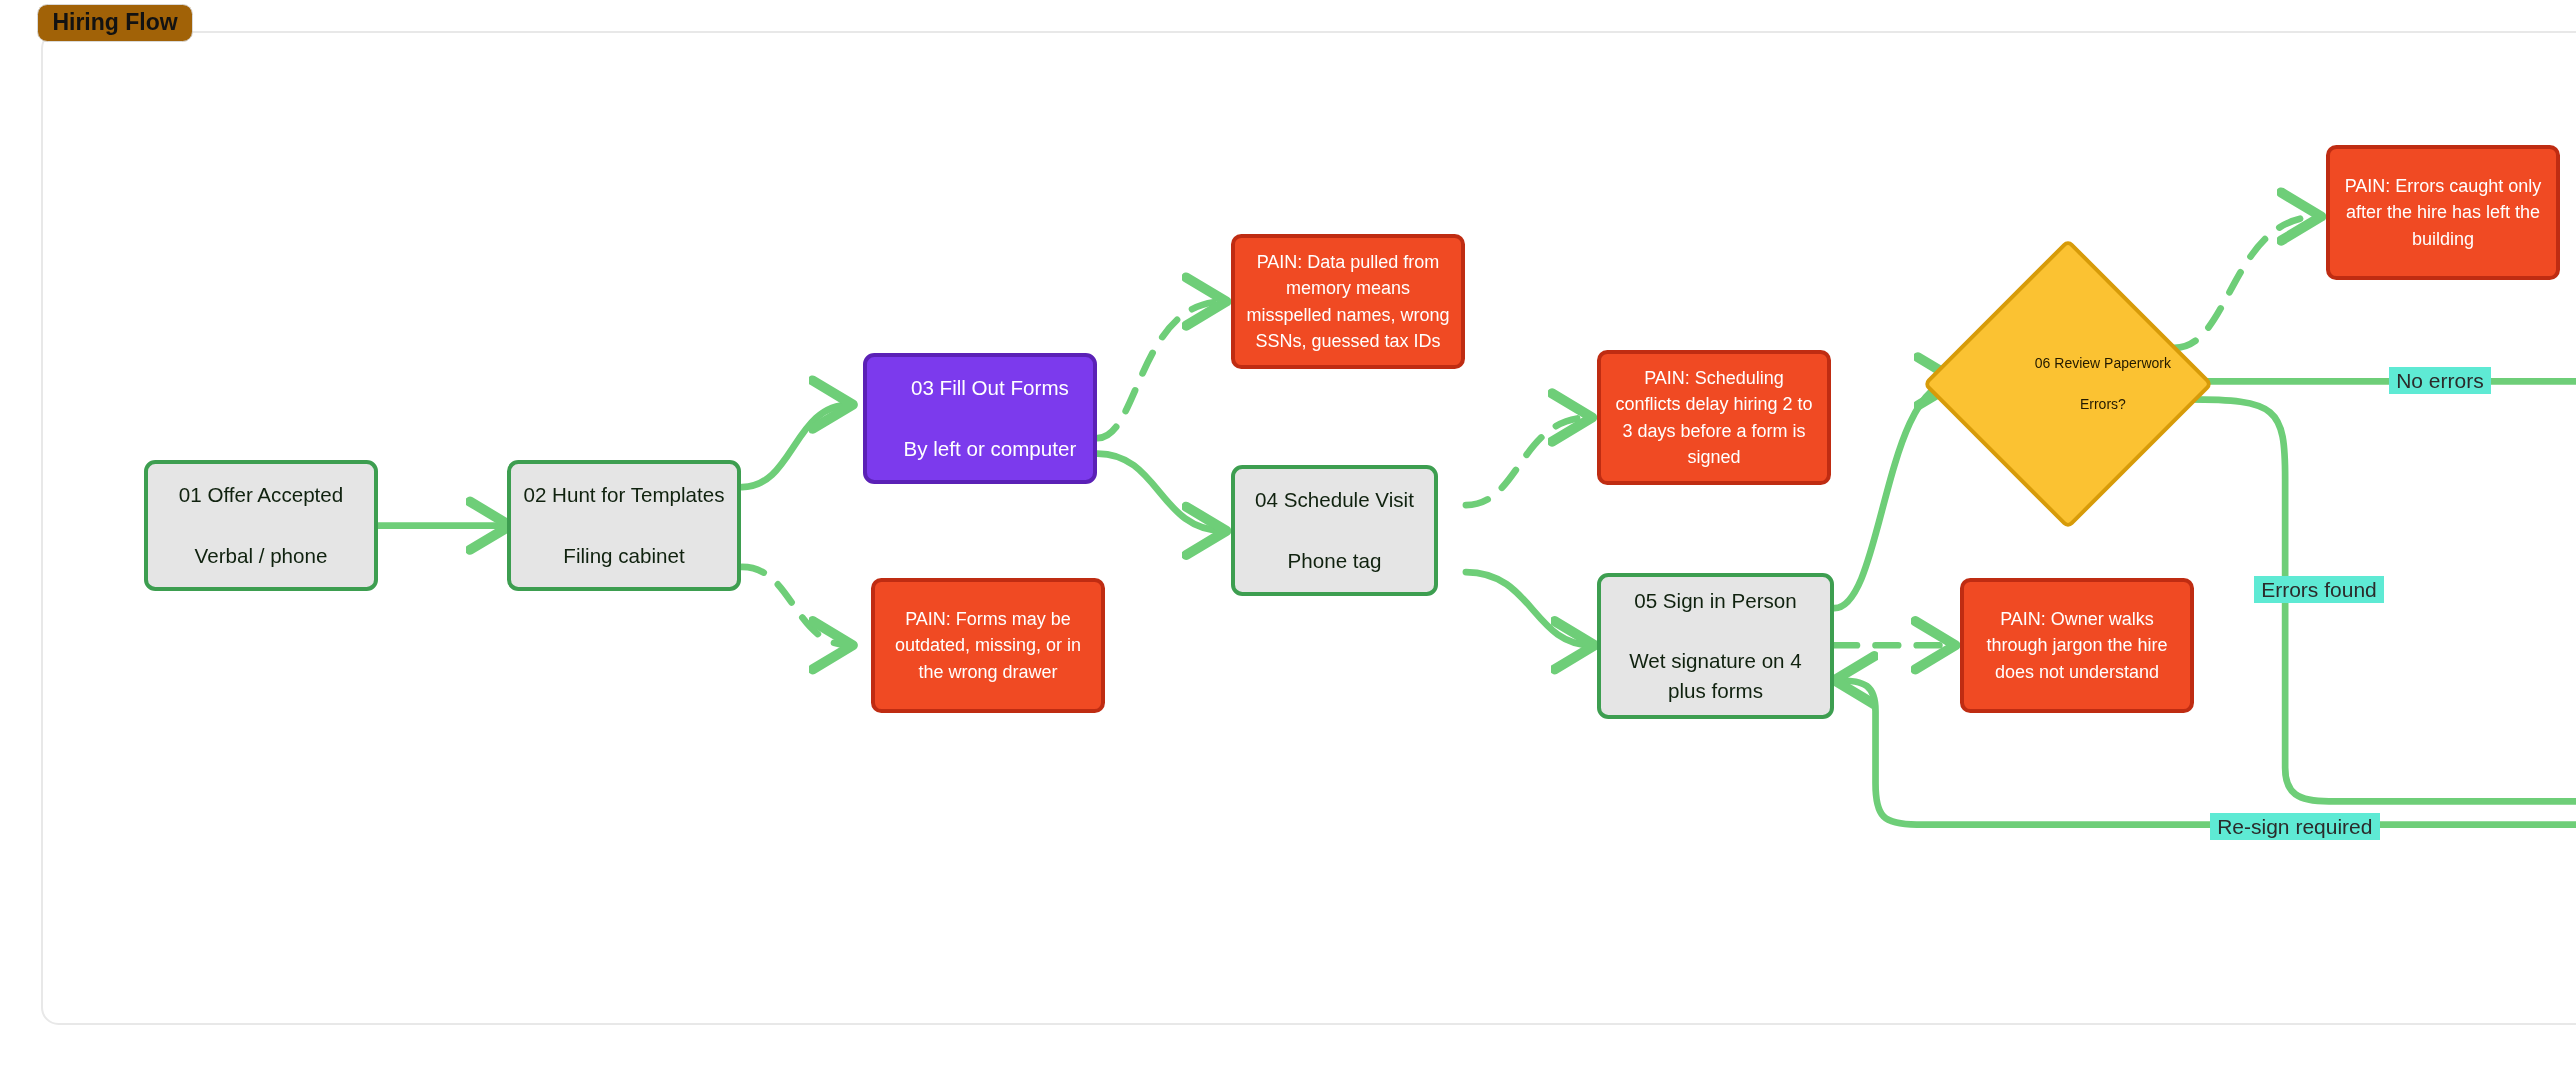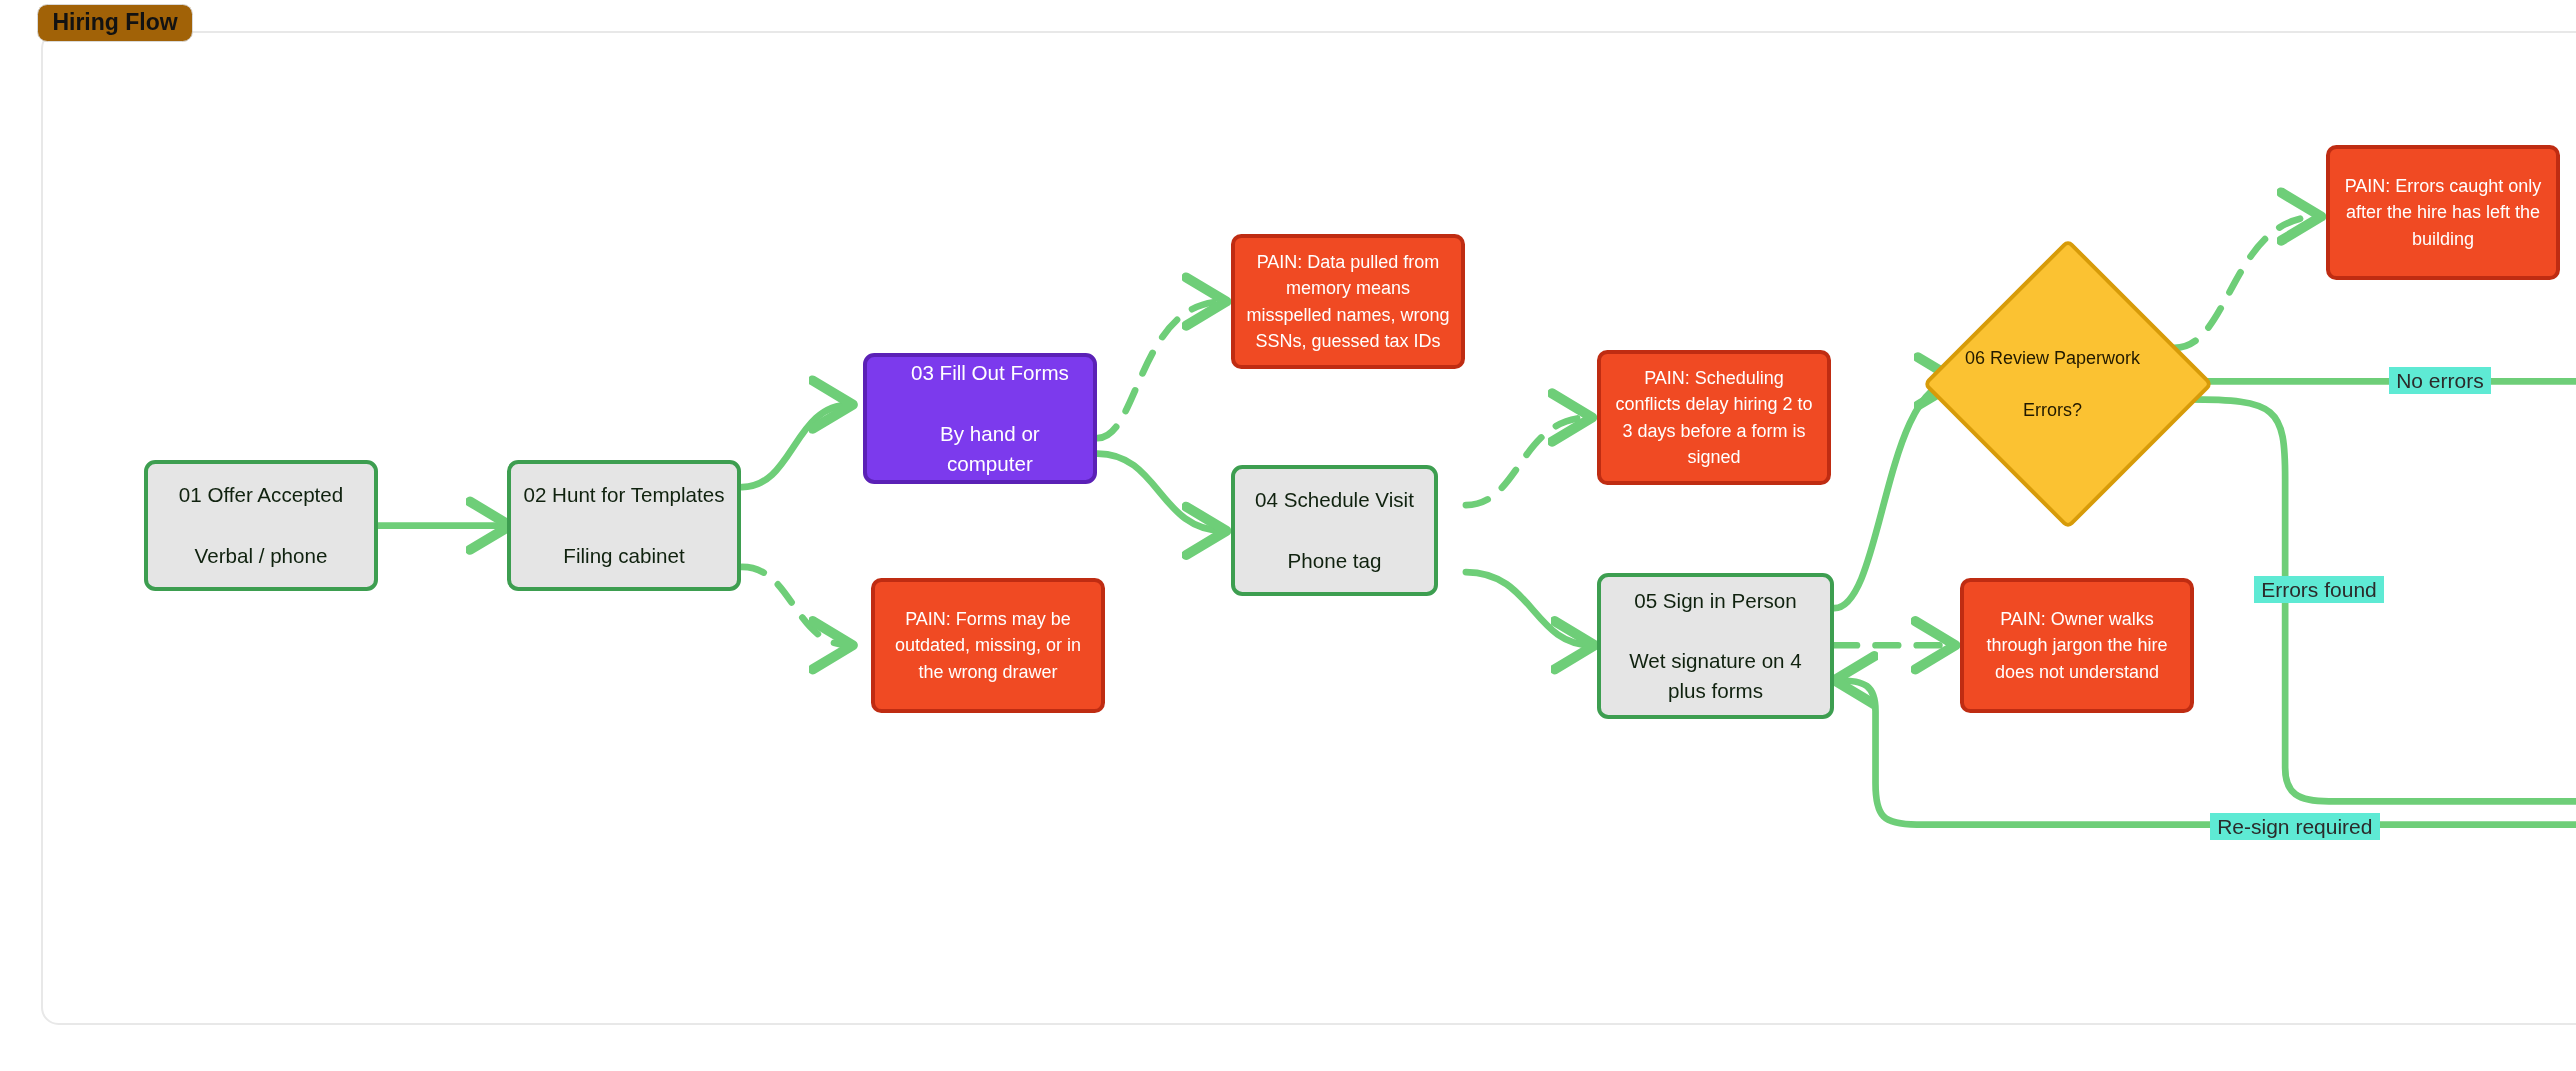--- a/index.html
+++ b/index.html
@@ -67,24 +67,24 @@
   .node-pain{
     background:#f04a23;
     border:4.6px solid #bf2c12;
     color:#ffffff;
     font-size:18px;
     border-radius:10.3px;
   }
   
   .node-decision{
     position:absolute;
-    display:flex;align-items:center;justify-content:flex-start;
+    display:flex;align-items:center;justify-content:flex-end;
     text-align:center;
     color:#221a00;
-    font-size:18px;
+    font-size:14px;
     line-height:1.46;
     white-space:pre-line;
     z-index:2;
   }
   .node-decision .diamond-bg{
     position:absolute;left:0;top:0;width:100%;height:100%;
     background:#fbc232;
     border:4.6px solid #d79b09;
     box-sizing:border-box;
     transform:rotate(45deg);
@@ -182,21 +182,21 @@
   <div class="node node-step" style="left:507px;top:460px;width:234px;height:131px;">
     <div>
       <div>02 Hunt for Templates</div>
       <div>Filing cabinet</div>
     </div>
   </div>
 
   <div class="node node-manual" style="left:863px;top:353px;width:234px;height:131px;">
     <div>
       <div>03 Fill Out Forms</div>
-      <div>By hand or computer</div>
+      <div>By left or computer</div>
     </div>
   </div>
 
   <div class="node node-step" style="left:1231px;top:465px;width:207px;height:131px;">
     <div>
       <div>04 Schedule Visit</div>
       <div>Phone tag</div>
     </div>
   </div>
 

